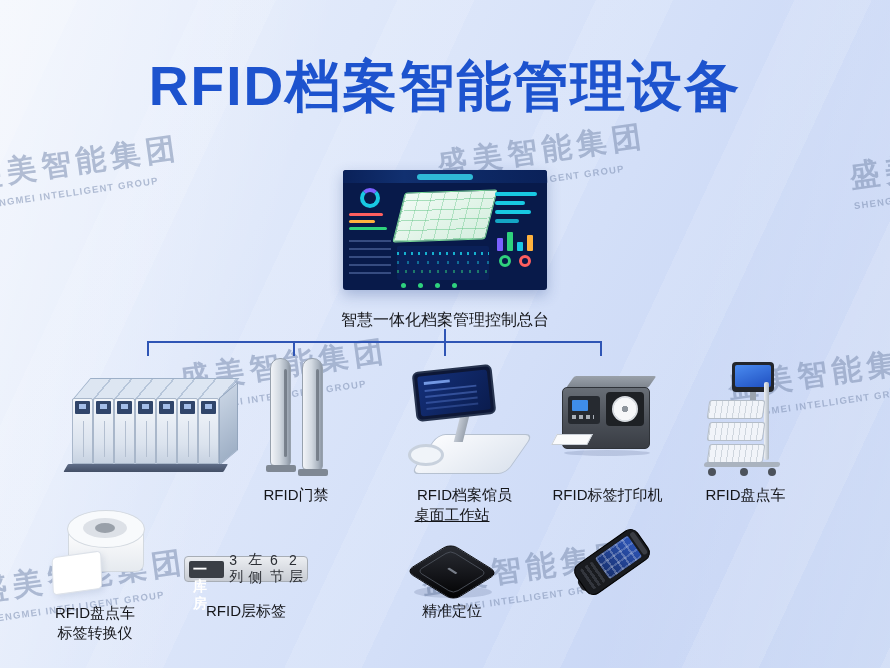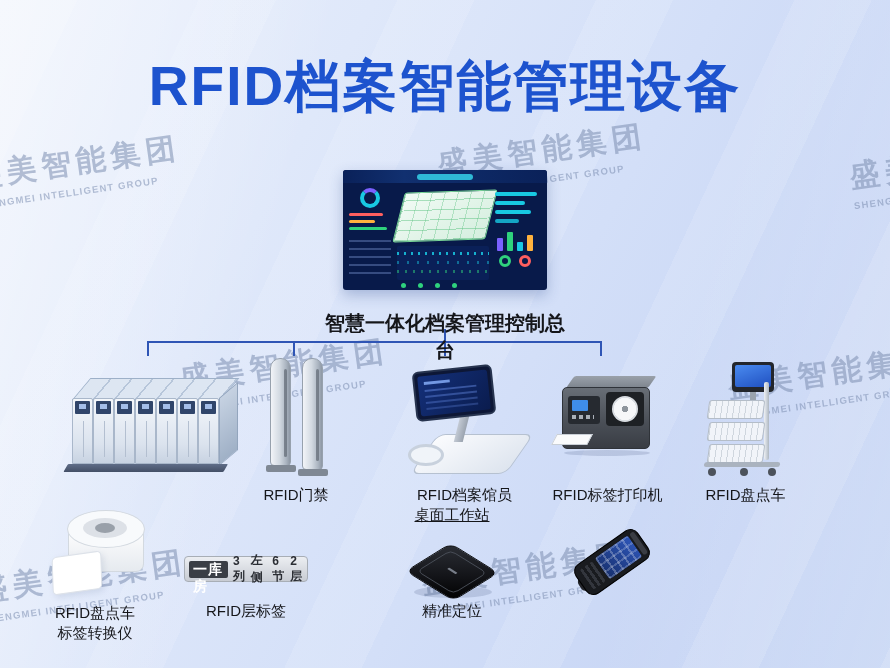--- a/index.html
+++ b/index.html
@@ -49,21 +49,21 @@
   .c-rchart{display:flex;align-items:flex-end;gap:4px;height:22px;margin:6px 4px 4px;}
   .c-rchart div{width:6px;border-radius:1px;}
   .c-cb1{height:13px;background:#7b61ff;} .c-cb2{height:19px;background:#2fd27d;}
   .c-cb3{height:9px;background:#18c9e3;} .c-cb4{height:16px;background:#ffb23e;}
   .c-rdonuts{display:flex;gap:8px;margin:2px 6px;}
   .c-rdonut{width:12px;height:12px;border-radius:50%;box-sizing:border-box;}
   .c-rd1{border:3px solid #2fd27d;} .c-rd2{border:3px solid #ff5f5f;}
   .c-dots{position:absolute;left:58px;bottom:2px;display:flex;gap:12px;}
   .c-dot{width:5px;height:5px;border-radius:50%;background:#2fd27d;}
   .caption{position:absolute;left:320px;top:310px;width:250px;text-align:center;z-index:3;
-    font-size:20px;font-weight:700;color:#15161a;}
+    font-size:16px;font-weight:400;color:#15161a;}
   
   .ln{position:absolute;background:#2f55b5;z-index:2;}
   .ln-vtop{left:444px;top:329px;width:2px;height:12px;}
   .ln-h{left:147px;top:341px;width:455px;height:2px;}
   .ln-d{width:2px;height:15px;top:341px;}
   .ln-d1{left:147px;} .ln-d2{left:293px;} .ln-d3{left:444px;} .ln-d4{left:600px;}
   
   .shelving{position:absolute;left:66px;top:378px;width:172px;height:100px;z-index:3;}
   .shelf-roof{position:absolute;left:6px;top:0;width:147px;height:20px;border:1px solid #9db0c8;
     background:repeating-linear-gradient(90deg,#dde6f2 0 19px,#b7c6da 19px 21px);
@@ -132,21 +132,21 @@
   .roll-top{position:absolute;left:15px;top:0;width:76px;height:36px;border-radius:50%;background:#f8fafc;border:1px solid #d3d9e0;}
   .roll-ring{position:absolute;left:31px;top:8px;width:44px;height:20px;border-radius:50%;background:#dde1e7;}
   .roll-core{position:absolute;left:43px;top:13px;width:20px;height:10px;border-radius:50%;background:#99a0a9;}
   .roll-sticker{position:absolute;left:0;top:44px;width:48px;height:36px;background:#fff;border:1px solid #dde2e9;border-radius:5px;
     transform:rotate(-8deg) skewX(-6deg);box-shadow:2px 3px 6px rgba(80,100,140,.15);}
   
   .strip{position:absolute;left:184px;top:556px;width:124px;height:26px;z-index:3;box-sizing:border-box;
     background:linear-gradient(180deg,#eceef2,#c8ccd3);border:1px solid #a8aeb6;border-radius:4px;
     display:flex;align-items:center;padding:0 4px;gap:5px;}
   .strip-room{background:#3a3e45;color:#fff;font-size:14px;line-height:17px;height:17px;padding:0 4px;border-radius:2px;font-weight:600;letter-spacing:1px;}
-  .strip-seg{font-size:12px;font-weight:700;color:#2b2e34;}
+  .strip-seg{font-size:14px;font-weight:400;color:#2b2e34;}
   
   .conv{position:absolute;left:400px;top:540px;width:104px;height:64px;z-index:3;}
   .conv-shadow{position:absolute;left:14px;top:46px;width:78px;height:12px;background:rgba(60,80,120,.18);border-radius:50%;}
   .conv-pad{position:absolute;left:18px;top:0;width:66px;height:62px;border:1px solid #000;border-radius:10px;
     background:linear-gradient(135deg,#2c2f36,#121317 60%,#000);transform:scaleY(.62) rotate(45deg);}
   .conv-inner{position:absolute;inset:7px;border:1px solid #4b505a;border-radius:7px;}
   .conv-mark{position:absolute;left:26px;top:28px;width:12px;height:3px;background:rgba(200,210,225,.55);border-radius:1px;}
   
   .hh{position:absolute;left:558px;top:526px;width:110px;height:76px;z-index:3;}
   .hh-grip{position:absolute;left:28px;top:34px;width:16px;height:34px;background:#24262b;border-radius:6px;transform:rotate(55deg);}

